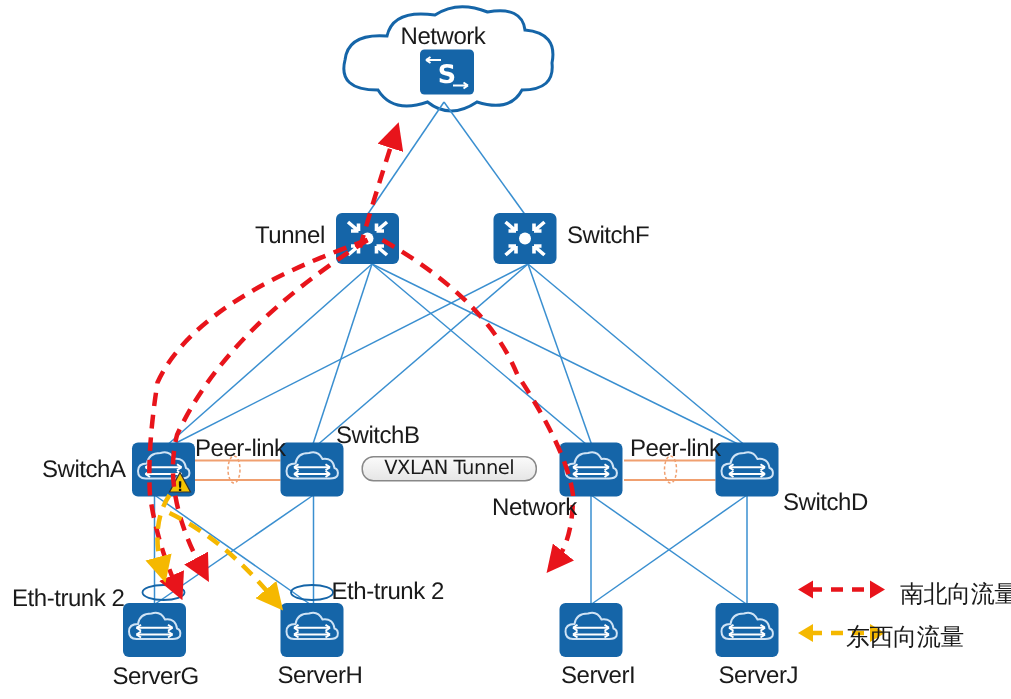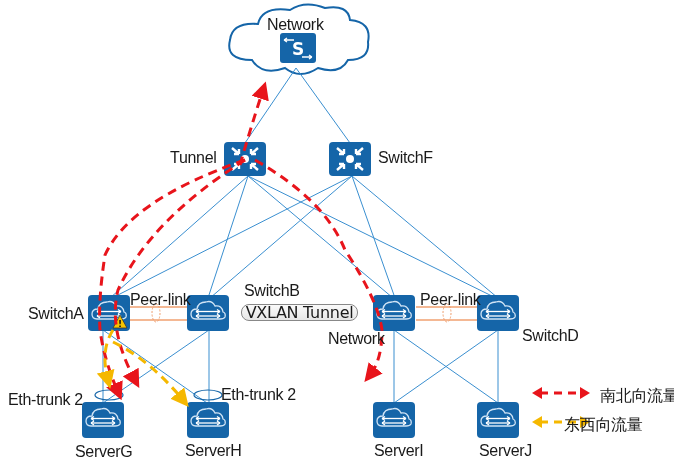--- a/index.html
+++ b/index.html
@@ -3,21 +3,21 @@
 <meta charset="utf-8">
 <style>
   html, body { margin:0; padding:0; background:#ffffff; }
   body { width:674px; height:466px; position:relative; overflow:hidden;
          font-family:"DejaVu Sans", sans-serif; }
   #diagram { position:absolute; left:0; top:0; }
   .lbl { position:absolute; font-size:16px; color:#1a1a1a; white-space:nowrap;
          font-family:Liberation Sans, sans-serif; letter-spacing:-0.3px; }
   .tunnel { position:absolute; left:241px; top:304px; width:115px; height:15px;
             border:1px solid #888; border-radius:8px; background:linear-gradient(#fafafa,#e6e6e6);
-            font-size:16px; line-height:15px; text-align:center; color:#1a1a1a;
+            font-size:13px; line-height:15px; text-align:center; color:#1a1a1a;
             font-family:"DejaVu Sans", sans-serif; letter-spacing:-0.3px; }
 </style>
 </head>
 <body>
 
 <svg id="diagram" width="674" height="466" viewBox="0 0 674 466">
   <defs>
 
     <g id="cloudsw">
       <rect x="0" y="0" width="42" height="36" rx="4" fill="#1565a8"></rect>
@@ -129,21 +129,21 @@
     <line x1="540" y1="422" x2="582" y2="422" stroke="#f5b800" stroke-width="3" stroke-dasharray="8,6"></line>
     <path d="M532 422 L542 416 L542 428 Z" fill="#f5b800"></path>
     <path d="M590 422 L580 416 L580 428 Z" fill="#f5b800"></path>
   </g>
 </svg>
 
 <span class="lbl" style="left:267px;top:16px;">Network</span>
 <span class="lbl" style="left:170px;top:149px;">Tunnel</span>
 <span class="lbl" style="left:378px;top:149px;">SwitchF</span>
 <span class="lbl" style="left:28px;top:305px;">SwitchA</span>
-<span class="lbl" style="left:244px;top:282px;text-align:right;">SwitchB</span>
+<span class="lbl" style="left:224px;top:282px;text-align:right;">SwitchB</span>
 <span class="lbl" style="left:328px;top:330px;">Network</span>
 <span class="lbl" style="left:522px;top:303px;margin-top:24px;">SwitchD</span>
 <span class="lbl" style="left:130px;top:291px;">Peer-link</span>
 <span class="lbl" style="left:420px;top:291px;">Peer-link</span>
 <div class="tunnel">VXLAN Tunnel</div>
 <span class="lbl" style="left:8px;top:391px;">Eth-trunk 2</span>
 <span class="lbl" style="left:221px;top:386px;">Eth-trunk 2</span>
 <span class="lbl" style="left:75px;top:443px;">ServerG</span>
 <span class="lbl" style="left:185px;top:442px;text-align:right;">ServerH</span>
 <span class="lbl" style="left:374px;top:442px;">ServerI</span>

